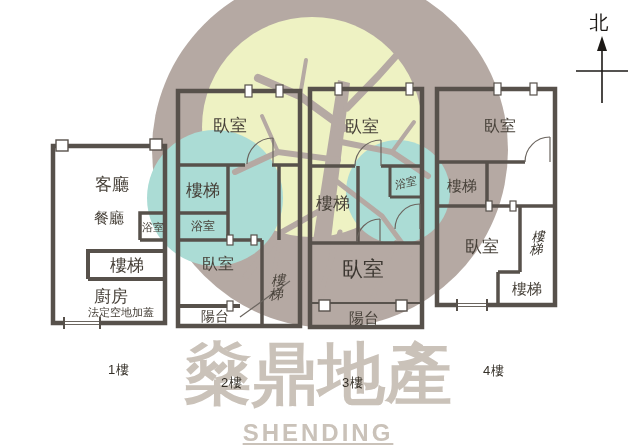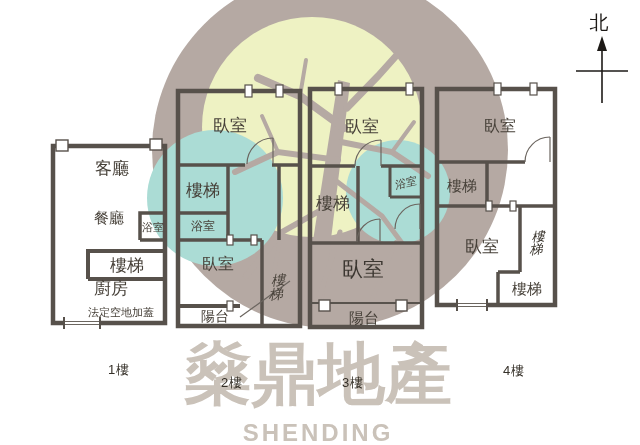--- a/index.html
+++ b/index.html
@@ -16,21 +16,21 @@
   .fs13{font-size:13px;color:#353028;}
   .fs12{font-size:12px;}
   .fs11{font-size:11px;}
   .vstack{width:15px;word-break:break-all;white-space:normal;line-height:1.02;text-align:center;
           transform:translate(-50%,-50%) skewX(-16deg) rotate(-6deg);}
   .tilt{transform:translate(-50%,-50%) rotate(-13deg) skewX(-10deg);}
   .floorlbl{letter-spacing:1px;}
   .brand{position:absolute;left:318px;top:340px;transform:translateX(-50%);
          font-size:67px;font-weight:bold;color:#cac2b9;letter-spacing:0px;line-height:1;white-space:nowrap;}
   .brand-en{position:absolute;left:318px;top:421px;transform:translateX(-50%);
-         font-size:24px;font-weight:bold;color:#cac2b9;letter-spacing:3px;line-height:1;white-space:nowrap;}
+         font-size:24px;font-weight:bold;color:#cac2b9;letter-spacing:3px;line-height:1;white-space:nowrap;text-decoration:underline;}
   .north{position:absolute;left:599px;top:23px;transform:translate(-50%,-50%);
          font-size:19px;color:#1d1a17;}
 </style>
 </head>
 <body>
 
 <div id="canvas">
 
   <svg id="plan-svg" width="640" height="445" viewBox="0 0 640 445">
 
@@ -157,25 +157,25 @@
       <path d="M576 71 H628" stroke-width="1.6" fill="none"></path>
       <polygon points="602,36 597,51 607,51" stroke="none"></polygon>
     </g>
   </svg>
 
   <div class="brand">燊鼎地產</div>
   <div class="brand-en">SHENDING</div>
 
   <div class="north">北</div>
 
-  <div class="lbl fs17" style="left:112px;top:168px">客廳</div>
+  <div class="lbl fs17" style="left:112px;top:184px">客廳</div>
   <div class="lbl fs15" style="left:109px;top:217px">餐廳</div>
   <div class="lbl fs11" style="left:153px;top:227px">浴室</div>
   <div class="lbl fs17" style="left:127px;top:265px">樓梯</div>
-  <div class="lbl fs17" style="left:111px;top:288px">廚房</div>
+  <div class="lbl fs17" style="left:111px;top:296px">廚房</div>
   <div class="lbl fs11" style="left:121px;top:312px">法定空地加蓋</div>
   <div class="lbl fs13 floorlbl" style="left:119px;top:369px">1樓</div>
 
   <div class="lbl fs17" style="left:230px;top:125px">臥室</div>
   <div class="lbl fs17" style="left:203px;top:190px">樓梯</div>
   <div class="lbl fs12" style="left:203px;top:226px">浴室</div>
   <div class="lbl fs16" style="left:218px;top:264px">臥室</div>
   <div class="lbl fs14 vstack" style="left:278px;top:287px">樓梯</div>
   <div class="lbl fs14" style="left:215px;top:316px">陽台</div>
   <div class="lbl fs13 floorlbl" style="left:232px;top:382px">2樓</div>
@@ -185,15 +185,15 @@
   <div class="lbl fs11 tilt" style="left:406px;top:183px">浴室</div>
   <div class="lbl fs21" style="left:363px;top:268px">臥室</div>
   <div class="lbl fs15" style="left:364px;top:317px">陽台</div>
   <div class="lbl fs13 floorlbl" style="left:353px;top:382px">3樓</div>
 
   <div class="lbl fs16" style="left:500px;top:126px">臥室</div>
   <div class="lbl fs15" style="left:462px;top:185px">樓梯</div>
   <div class="lbl fs17" style="left:482px;top:246px">臥室</div>
   <div class="lbl fs13 vstack" style="left:538px;top:243px">樓梯</div>
   <div class="lbl fs15" style="left:527px;top:288px">樓梯</div>
-  <div class="lbl fs13 floorlbl" style="left:514px;top:370px">4樓</div>
+  <div class="lbl fs13 floorlbl" style="left:494px;top:370px">4樓</div>
 
 </div>
 
 </body></html>

